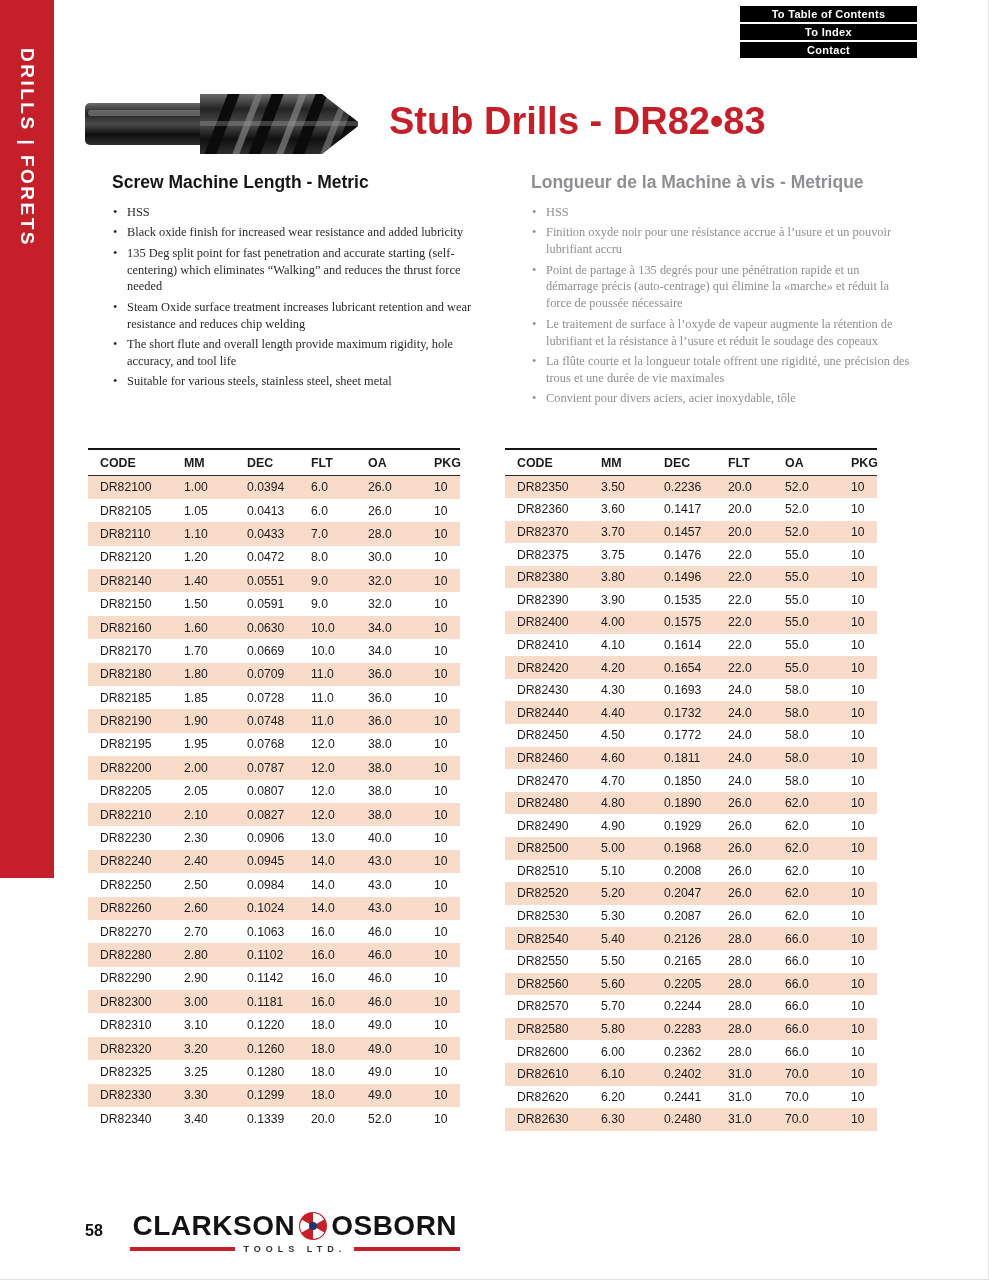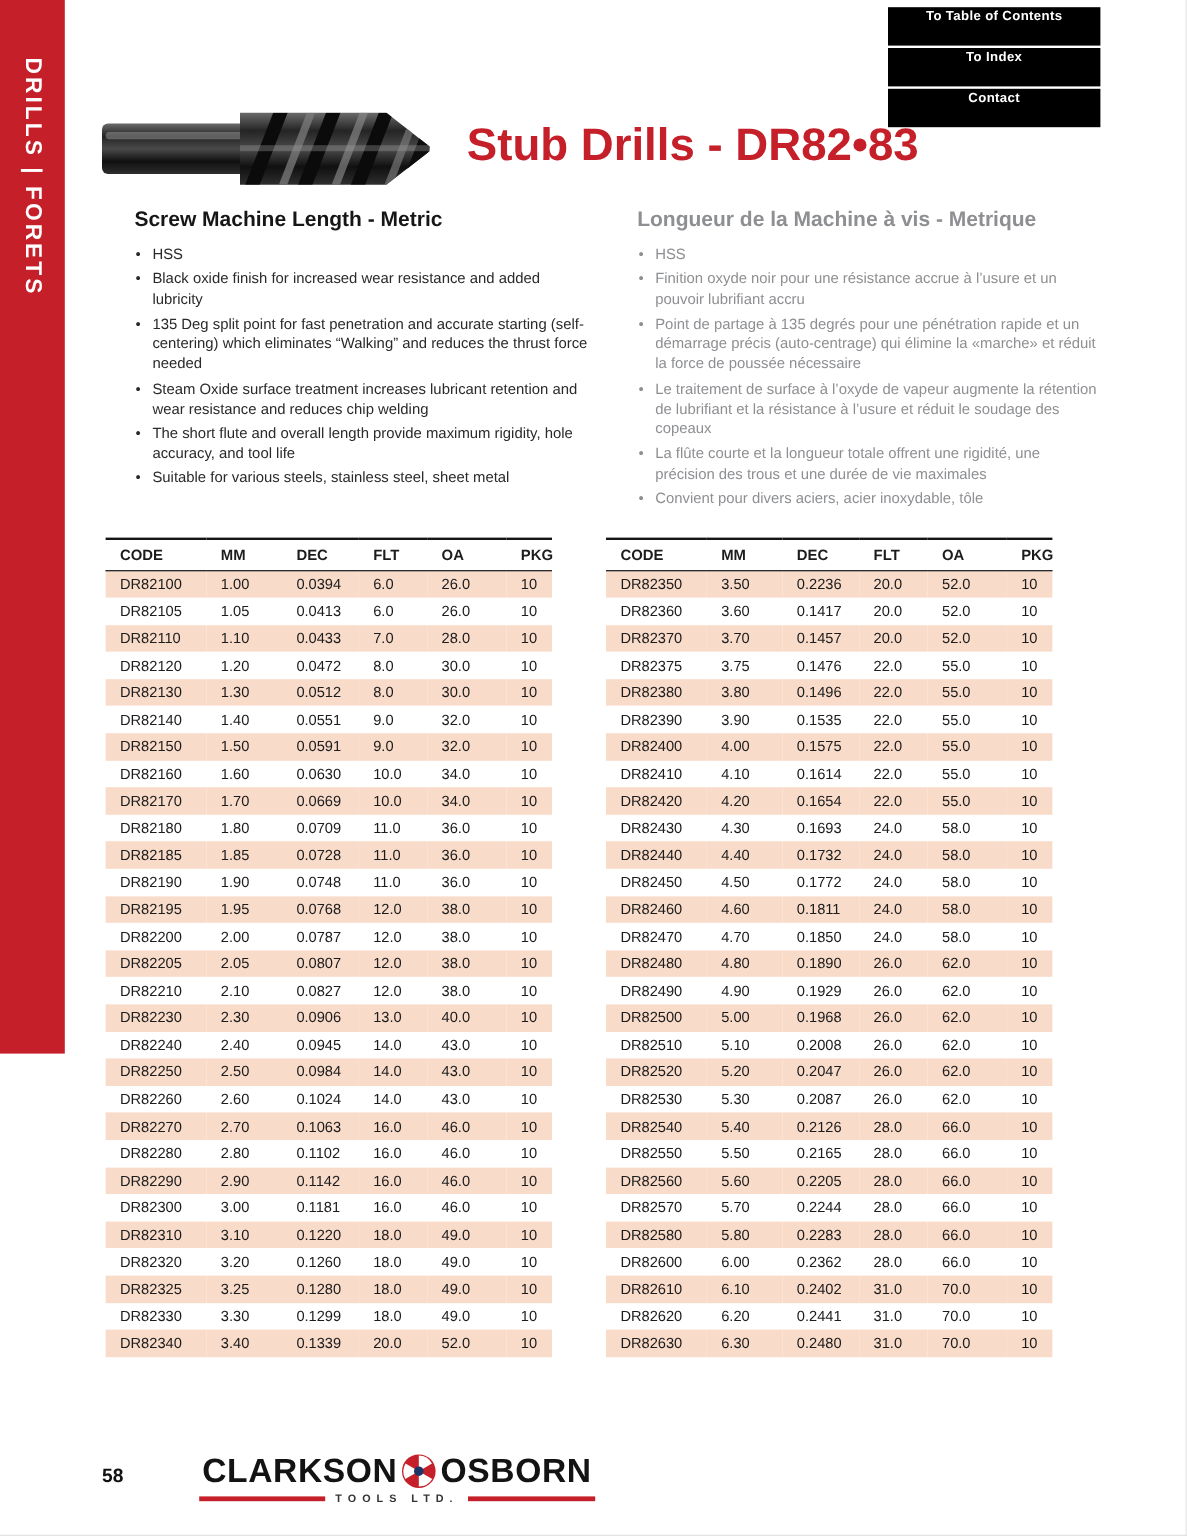--- a/index.html
+++ b/index.html
@@ -11,52 +11,52 @@
 
   
   .sidebar { position:absolute; left:0; top:0; width:54px; height:878px; background:var(--red,#c5202a); }
   .sidebar-label { position:absolute; top:48px; left:50%; transform:translateX(-50%);
                    writing-mode:vertical-rl; color:#fff; font-weight:bold; font-size:19px;
                    letter-spacing:2.5px; white-space:nowrap; }
 
   
   .nav { position:absolute; top:6px; left:740px; width:177px; }
   .nav-btn { display:block; background:var(--nav-black,#000); color:#fff; font-size:11px; font-weight:bold;
-             text-align:center; line-height:16px; height:32px; margin-bottom:2px; cursor:pointer;
+             text-align:center; line-height:16px; height:16px; margin-bottom:2px; cursor:pointer;
              letter-spacing:0.3px; }
 
   .drill-photo { position:absolute; left:84px; top:88px; width:278px; height:72px; }
 
   .page-title { position:absolute; left:389px; top:100px; font-size:38px; font-weight:bold;
                 color:var(--red,#c5202a); white-space:nowrap; }
 
   
   .columns { position:absolute; left:88px; top:172px; display:flex; }
   .col { width:383px; }
   .col + .col { margin-left:36px; }
   .col h2 { font-size:17.5px; margin-bottom:11px; font-weight:bold; }
   .col-en h2 { color:#161616; }
   .col-fr h2 { color:var(--gray,#8e8f92); }
-  .col ul { list-style:none; font-size:12.4px; line-height:1.36; }
+  .col ul { list-style:none; font-size:12.4px; line-height:1.36;font-family:Liberation Serif, serif; }
   .col li { position:relative; padding-left:15px; margin-bottom:3.5px; }
   .col li::before { content:"\2022"; position:absolute; left:1px; }
   .col-en { color:#2a2a2a;margin-left:24px; }
   .col-fr { color:var(--gray,#8e8f92); }
 
   
   .tables { position:absolute; left:88px; top:448px; display:flex; }
   .spec-table { border-collapse:collapse; table-layout:fixed; width:372px; font-size:12.2px; color:#1c1c1c; }
   .spec-table + .spec-table { margin-left:45px; }
   .spec-table th { font-weight:bold; text-align:left; padding:6px 0 5px 12px;
                    border-top:2px solid #151515; border-bottom:1px solid #2b2b2b; font-size:12.4px; }
   .spec-table td { padding:0 0 0 12px; height:22.6px; }
   .spec-table tbody tr:nth-child(odd) { background:var(--pink,#f9dbca); }
 
   
-  .footer { position:absolute; left:85px; top:1210px; display:flex;gap:36px; }
+  .footer { position:absolute; left:85px; top:1210px; display:flex; }
   .page-number { font-size:16px; font-weight:bold; color:#111; margin-top:12px; }
   .brand { margin-left:27px; width:330px; }
   .brand-top { display:flex; align-items:center; justify-content:center; font-size:28px;
                font-weight:bold; color:#131313; letter-spacing:0.5px; }
   .brand-globe { margin:0 3px; flex:0 0 auto; }
   .brand-bottom { display:flex; align-items:center; margin-top:2px; }
   .brand-rule { flex:1; height:3.5px; background:var(--red,#c5202a); }
   .brand-sub { font-size:9px; font-weight:bold; letter-spacing:5px; color:#333;
                padding:0 8px; white-space:nowrap; }
 </style>
@@ -179,28 +179,20 @@
           </tr>
           <tr>
             <td>DR82120</td>
             <td>1.20</td>
             <td>0.0472</td>
             <td>8.0</td>
             <td>30.0</td>
             <td>10</td>
           </tr>
           <tr>
-            <td>DR82130</td>
-            <td>1.30</td>
-            <td>0.0512</td>
-            <td>8.0</td>
-            <td>30.0</td>
-            <td>10</td>
-          </tr>
-          <tr>
             <td>DR82140</td>
             <td>1.40</td>
             <td>0.0551</td>
             <td>9.0</td>
             <td>32.0</td>
             <td>10</td>
           </tr>
           <tr>
             <td>DR82150</td>
             <td>1.50</td>

